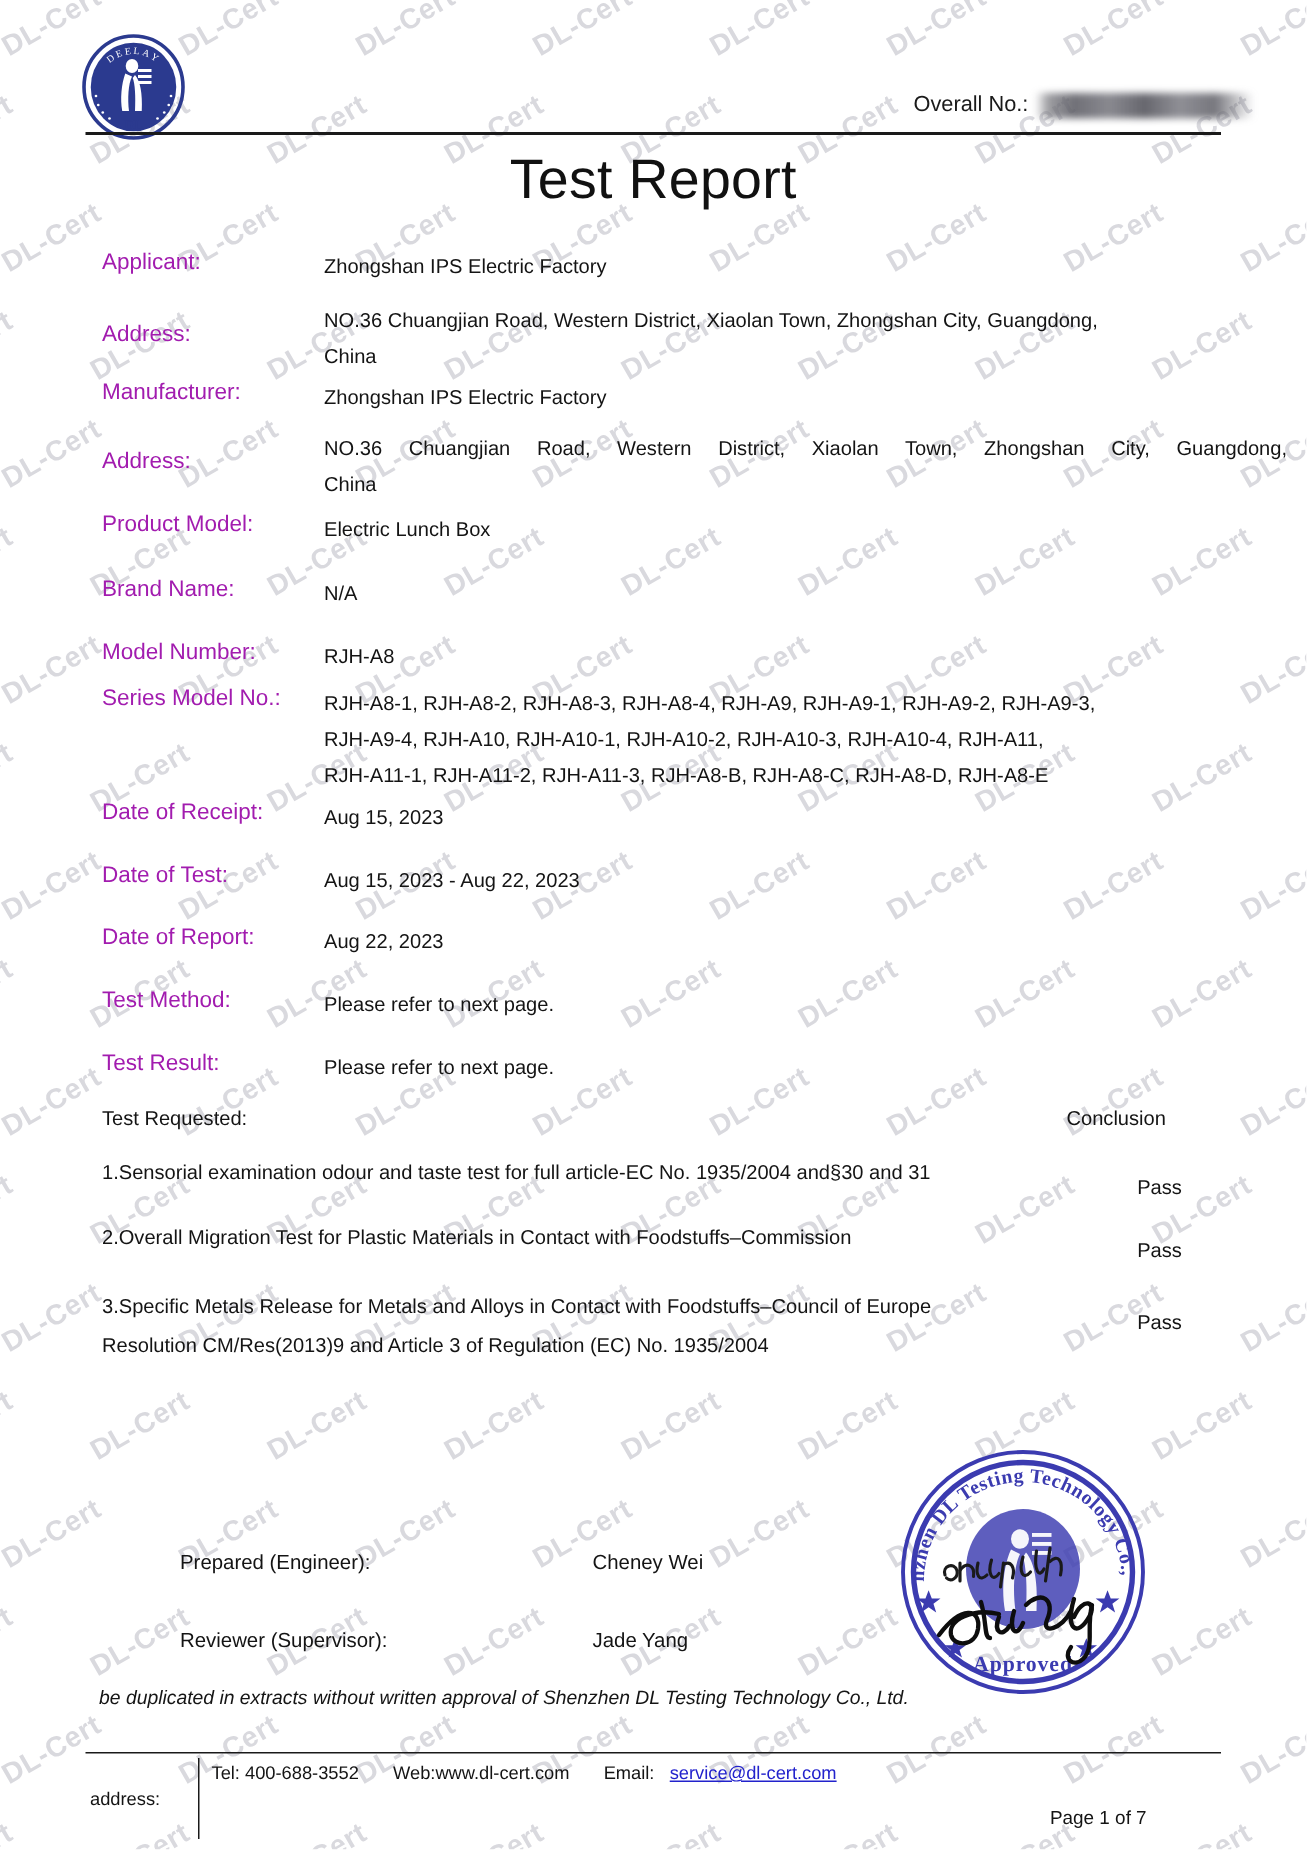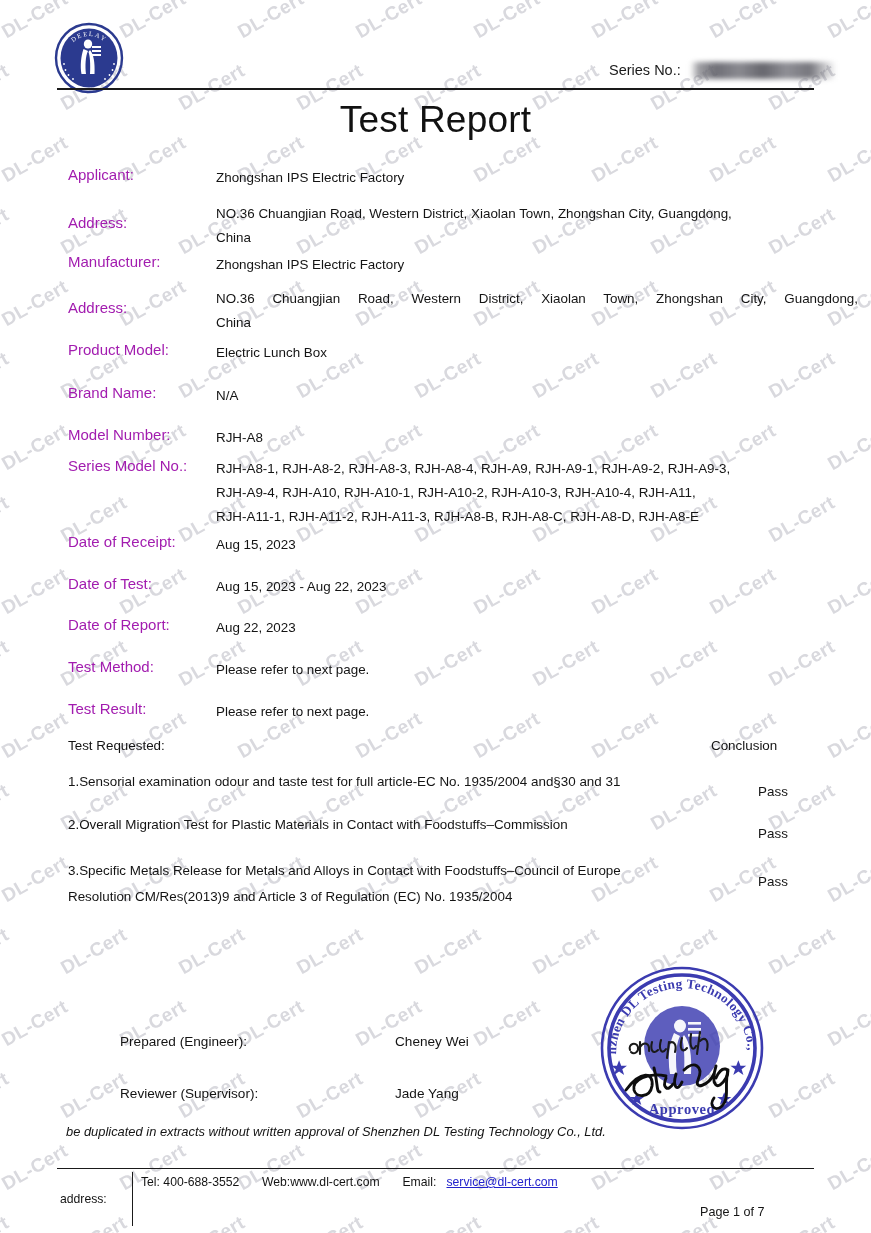--- a/index.html
+++ b/index.html
@@ -455,21 +455,21 @@
             <circle cx="64" cy="42" r="0.9"></circle>
               <circle cx="62.5" cy="48" r="0.9"></circle>
             <circle cx="59.5" cy="53" r="0.9"></circle>
               <circle cx="55" cy="57" r="0.9"></circle>
           </g>
           <text x="39" y="64" text-anchor="middle" font-family="Liberation Serif, serif" font-size="9" font-weight="700" fill="#2b3a8f">DL</text>
         </svg>
       </div>
 
 
-      <div id="report-no-label">Series No.:</div>
+      <div id="report-no-label">Overall No.:</div>
 
       <div id="report-no-redaction"></div>
 
       <div id="header-rule"></div>
     </div>
 
     <div id="doc-title">Test Report</div>
 
     <div id="fields-host">
         <div class="field" style="top: 166px;">

